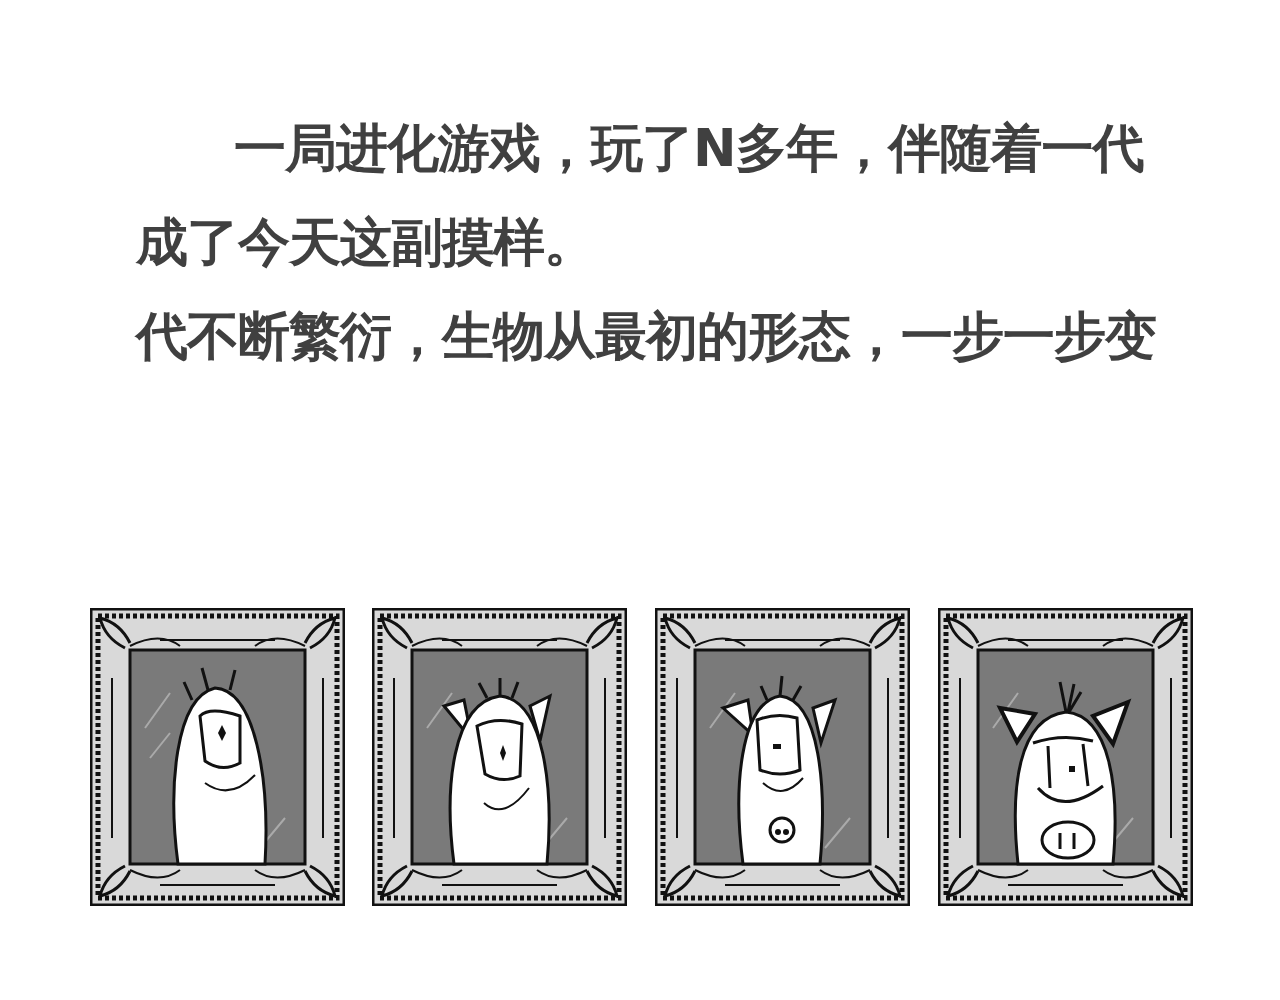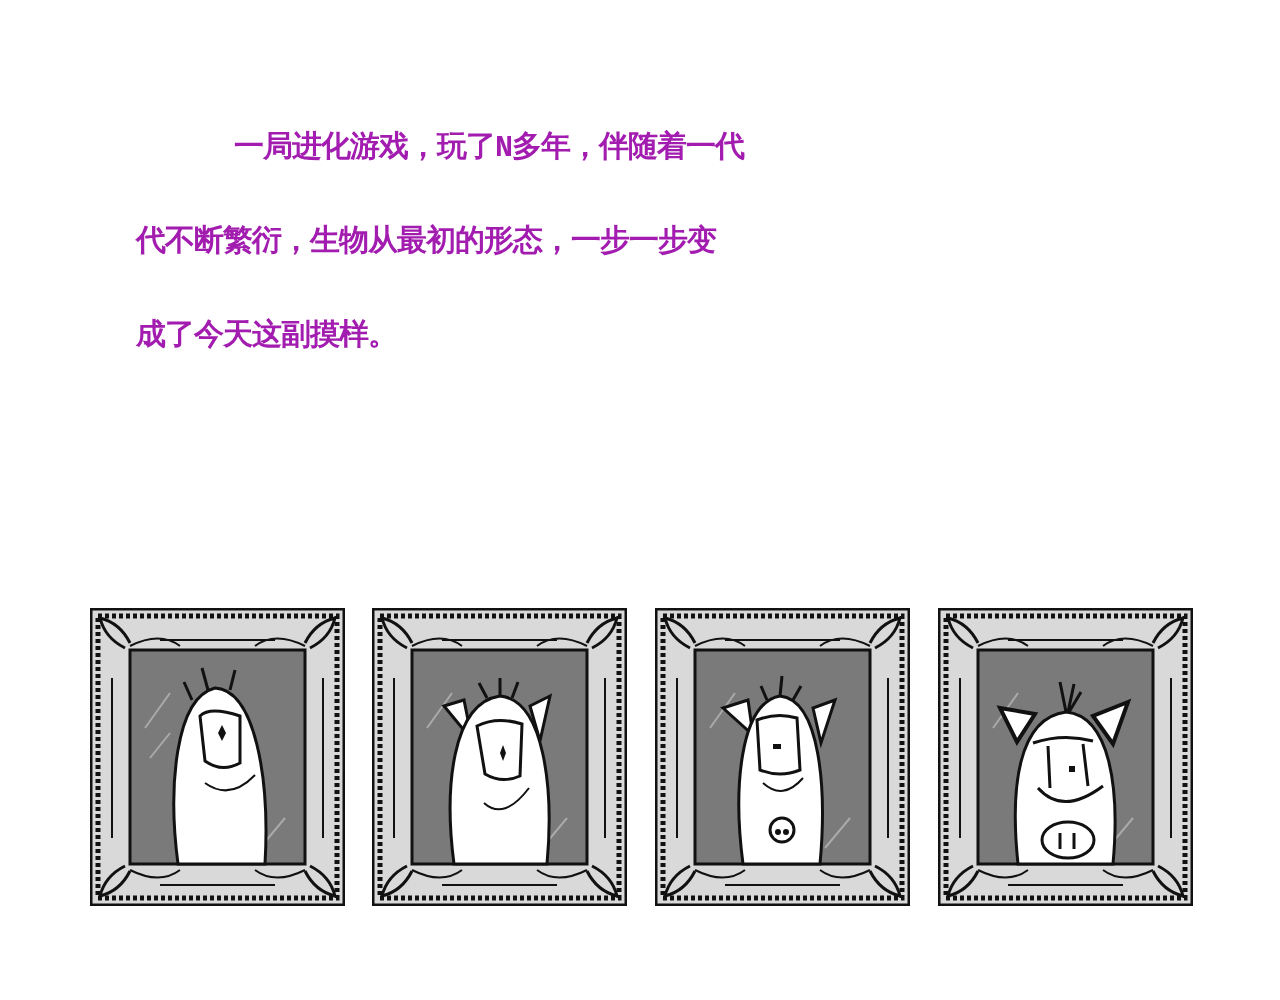--- a/index.html
+++ b/index.html
@@ -1,30 +1,30 @@
 <!DOCTYPE html>
 <html><head>
 <meta charset="utf-8">
 <style>
   html,body{margin:0;padding:0;background:#ffffff;}
   body{width:1280px;height:1000px;position:relative;overflow:hidden;font-family:"DejaVu Sans","Liberation Sans",sans-serif;}
   .caption{position:absolute;left:136px;top:126px;width:1010px;}
-  .line{font-size:30px;font-weight:bold;color:#a21caf;line-height:44px;height:44px;white-space:nowrap;letter-spacing:-1px;margin-bottom:50px;font-family:Liberation Mono, monospace;}
+  .line{font-size:52px;font-weight:bold;color:#404040;line-height:44px;height:44px;white-space:nowrap;letter-spacing:-1px;margin-bottom:50px;}
   .line.first{padding-left:98px;}
   .frames{position:absolute;left:0;top:0;width:1280px;height:1000px;}
   .frame{position:absolute;top:608px;width:255px;height:298px;}
   .frame svg{display:block;}
 </style>
 </head>
 <body>
 
 <div class="caption">
   <div class="line first">一局进化游戏，玩了N多年，伴随着一代</div>
+  <div class="line">成了今天这副摸样。</div>
   <div class="line">代不断繁衍，生物从最初的形态，一步一步变</div>
-  <div class="line">成了今天这副摸样。</div>
 </div>
 
 <div class="frames">
 
   <div class="frame" style="left:90px;">
     <svg width="255" height="298" viewBox="0 0 255 298">
       <rect x="1" y="1" width="253" height="296" fill="#d9d9d9" stroke="#111" stroke-width="3"></rect>
       <rect x="8" y="8" width="239" height="282" fill="none" stroke="#111" stroke-width="5" stroke-dasharray="4 3"></rect>
       <line x1="70" y1="32" x2="185" y2="32" stroke="#111" stroke-width="2"></line>
       <line x1="70" y1="277" x2="185" y2="277" stroke="#111" stroke-width="2"></line>

